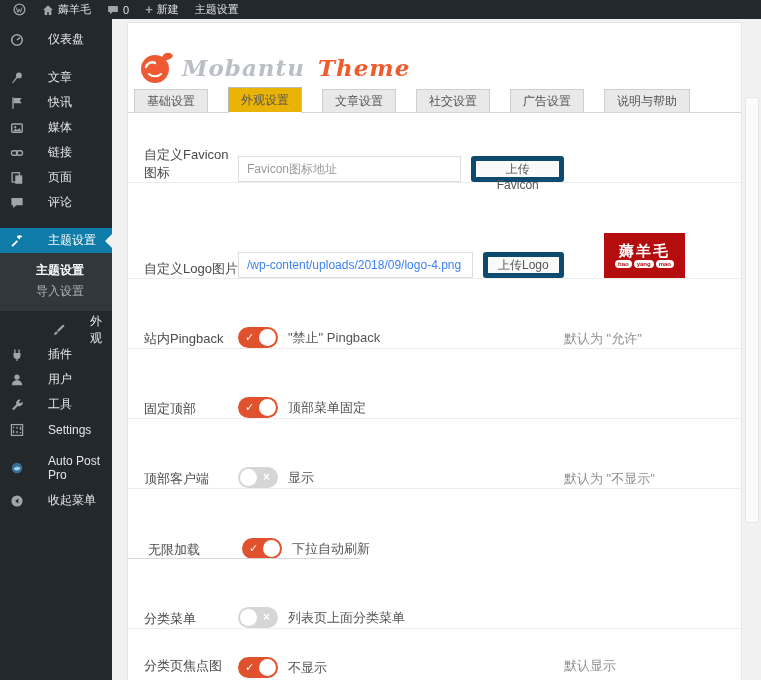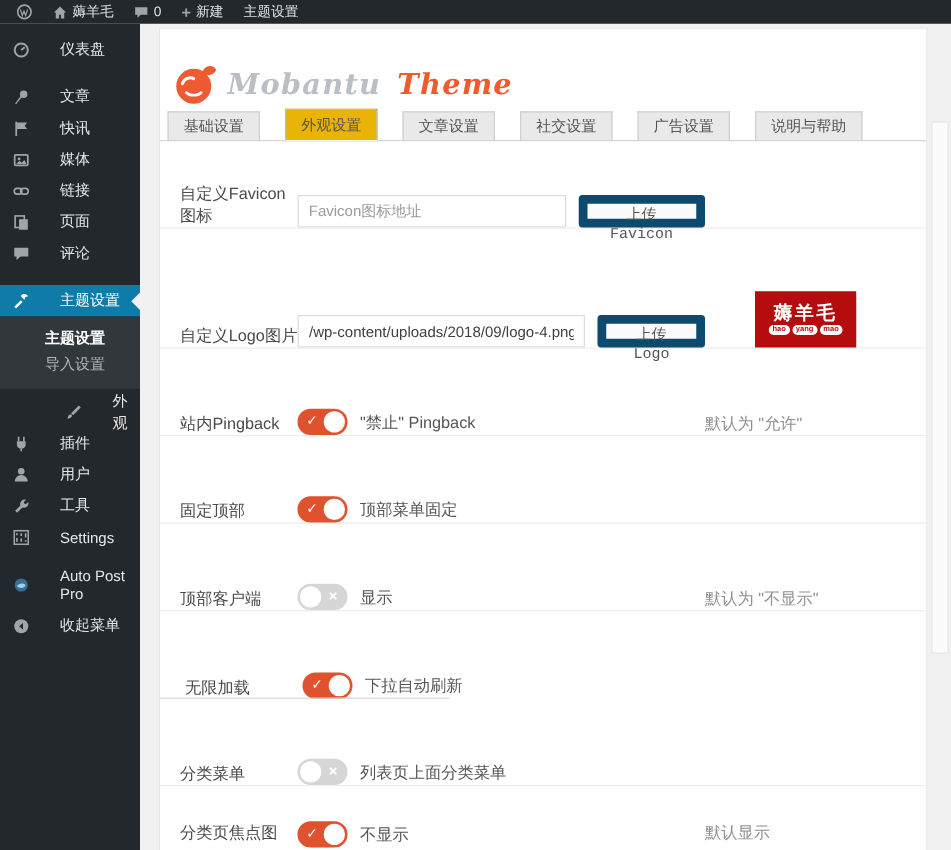--- a/index.html
+++ b/index.html
@@ -40,23 +40,23 @@
   .rows { }
   .row { display:flex; align-items:flex-end; padding:0 0 0 16px; min-height:70px; border-bottom:1px solid #ededed; }
   .row-label { width:94px; flex:0 0 94px; font-size:13px; color:#4a4a4a; }
   .row-ctrl { width:326px; flex:0 0 326px; display:flex; align-items:center; gap:10px; }
   .row-note { flex:1; font-size:13px; color:#8f8f8f; }
   .row.tall { min-height:96px; }
   .row.partial { border-bottom:none; position:relative;padding-left:20px; }
   .row.partial::after { content:""; position:absolute; left:0; bottom:0; width:232px; border-bottom:1px solid #d8d8d8; }
   .row.cutoff { border-bottom:none; min-height:56px; align-items:flex-start; padding-top:28px; }
 
-  .txt-input { width:235px; height:26px; border:1px solid #ddd; background:#fff; padding:0 8px; font-size:12px; color:#404040; font-family:"Liberation Sans","DejaVu Sans",sans-serif; }
+  .txt-input { width:235px; height:26px; border:1px solid #ddd; background:#fff; padding:0 8px; font-size:12px; color:#3b82f6; font-family:"Liberation Sans","DejaVu Sans",sans-serif; }
   .txt-input::placeholder { color:#9a9a9a; }
-  .btn { height:26px; background:#fafafa; border:7px solid #0c4a6e; border-radius:3px; color:#555; font-size:12px; padding:0 10px; cursor:pointer; font-family:Liberation Mono, monospace; box-shadow:0 1px 0 #eee; }
+  .btn { height:26px; background:#fafafa; border:5px solid #0c4a6e; border-radius:3px; color:#555; font-size:12px; padding:0 10px; cursor:pointer; font-family:Liberation Sans, sans-serif; box-shadow:0 1px 0 #eee; }
 
   .ctrl-text { font-size:13px; color:#555; }
 
   .toggle { width:40px; height:21px; border-radius:11px; position:relative; display:inline-block; cursor:pointer; flex:0 0 40px; }
   .toggle .knob { position:absolute; top:2px; width:17px; height:17px; border-radius:50%; background:#fff; }
   .toggle .mark { position:absolute; top:0; line-height:21px; font-size:11px; color:#fff; font-weight:bold; }
   .toggle.on { background:#e0512d; }
   .toggle.on .knob { right:2px; }
   .toggle.on .mark { left:7px; }
   .toggle.off { background:#d6d6d6; }

